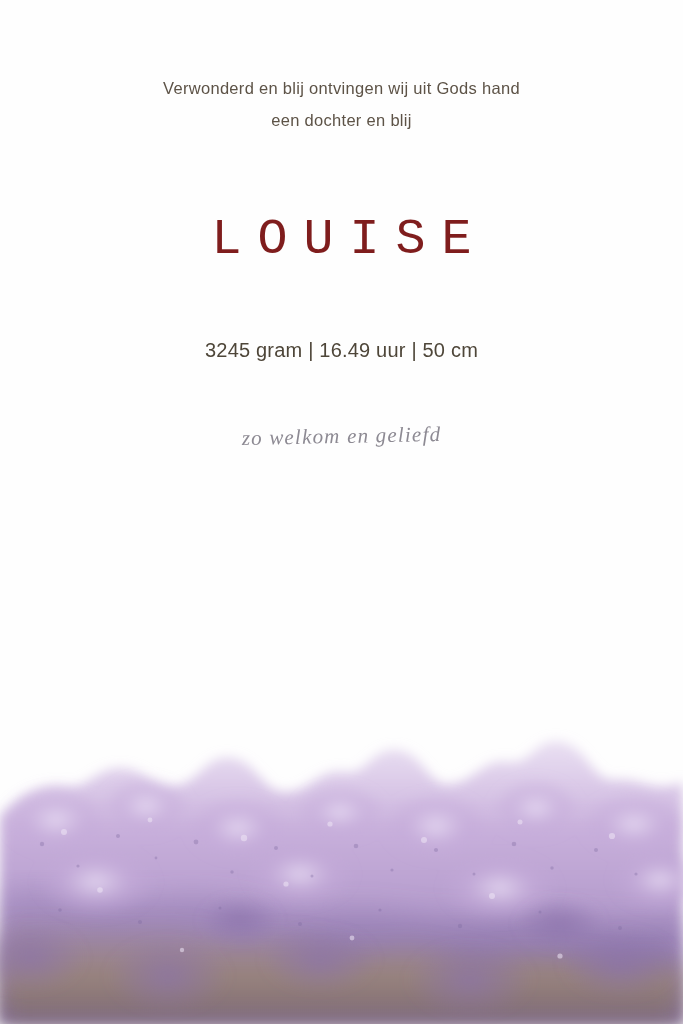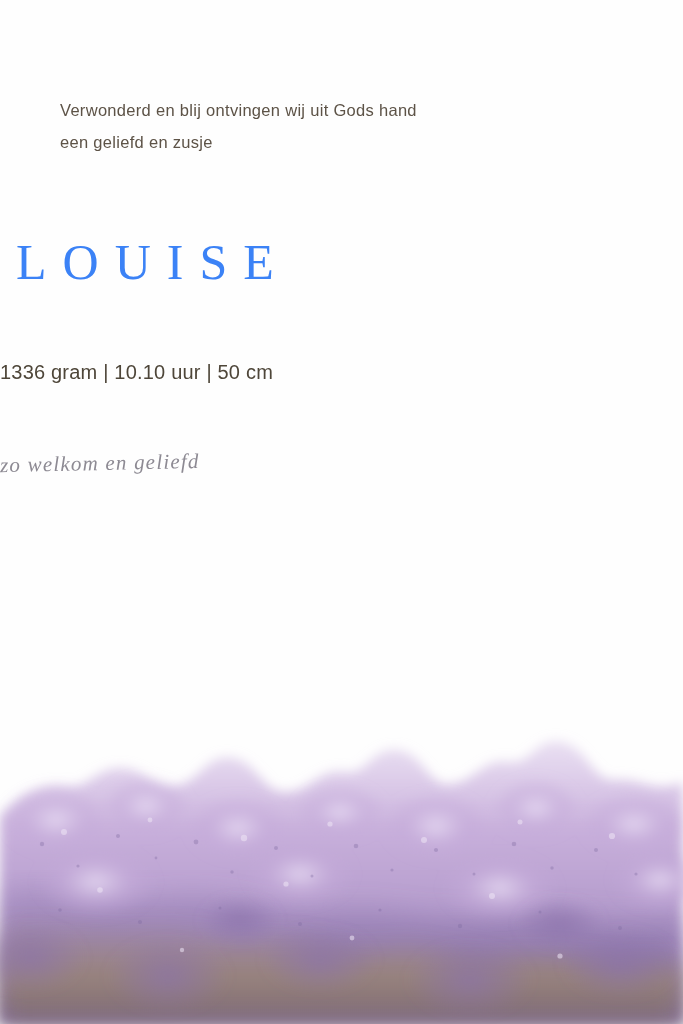--- a/index.html
+++ b/index.html
@@ -21,43 +21,44 @@
     background: #fefefe;
     overflow: hidden;
   }
 
   
   .content {
     position: absolute;
     top: 0;
     left: 0;
     right: 0;
-    padding-top: 94px;
+    padding-top: 72px;
+    text-align: center;
     z-index: 5;
   }
 
   .intro {
     font-family: "Liberation Sans", sans-serif;
     font-size: 16.5px;
     letter-spacing: 0.3px;
     color: #5d5347;
     line-height: 1.95;
     margin: 0 60px;
     font-weight: 400;
   }
   .intro-line { display: block; }
 
   .names {
     margin-top: 68px;
   }
   .name {
-    font-family: Liberation Serif, serif;
+    font-family: Liberation Mono, monospace;
     font-size: 50px;
     letter-spacing: 16px;
-    color: #3b82f6;
+    color: #7f1d1d;
     line-height: 1.45;
     font-weight: 400;
     text-indent: 16px;
   }
 
   .details {
     margin-top: 62px;
     font-family: "Liberation Sans", sans-serif;
     font-size: 20px;
     color: #4e4639;
@@ -88,28 +89,28 @@
 </style>
 </head>
 <body>
 
 <div class="card">
 
   <div class="content">
 
     <div class="intro">
       <span class="intro-line">Verwonderd en blij ontvingen wij uit Gods hand</span>
-      <span class="intro-line">een geliefd en zusje</span>
+      <span class="intro-line">een dochter en blij</span>
     </div>
 
     <div class="names">
       <div class="name">LOUISE</div>
     </div>
 
-    <div class="details">1336 gram | 10.10 uur | 50 cm</div>
+    <div class="details">3245 gram | 16.49 uur | 50 cm</div>
 
     <div class="tagline">zo welkom en geliefd</div>
 
   </div>
 
   <div class="art">
     <svg viewBox="0 0 683 300" preserveAspectRatio="none" xmlns="http://www.w3.org/2000/svg">
       <defs>
         <linearGradient id="gMain" x1="0" y1="0" x2="0" y2="1">
           <stop offset="0%" stop-color="#d9c6e8" stop-opacity="0.55"></stop>

